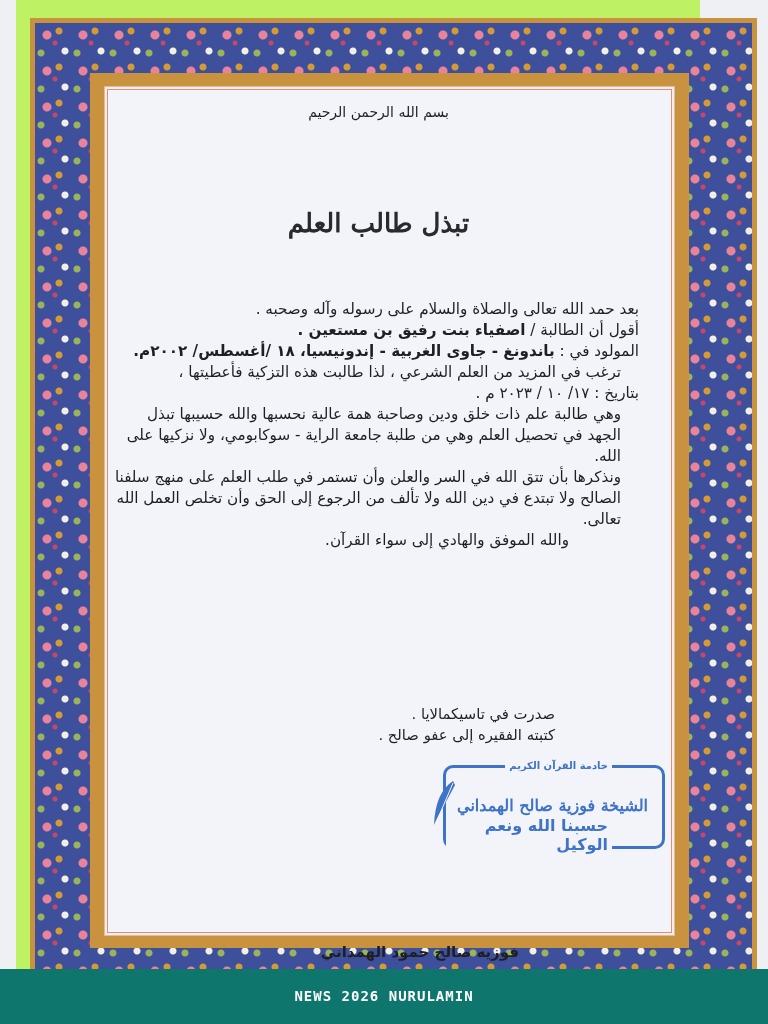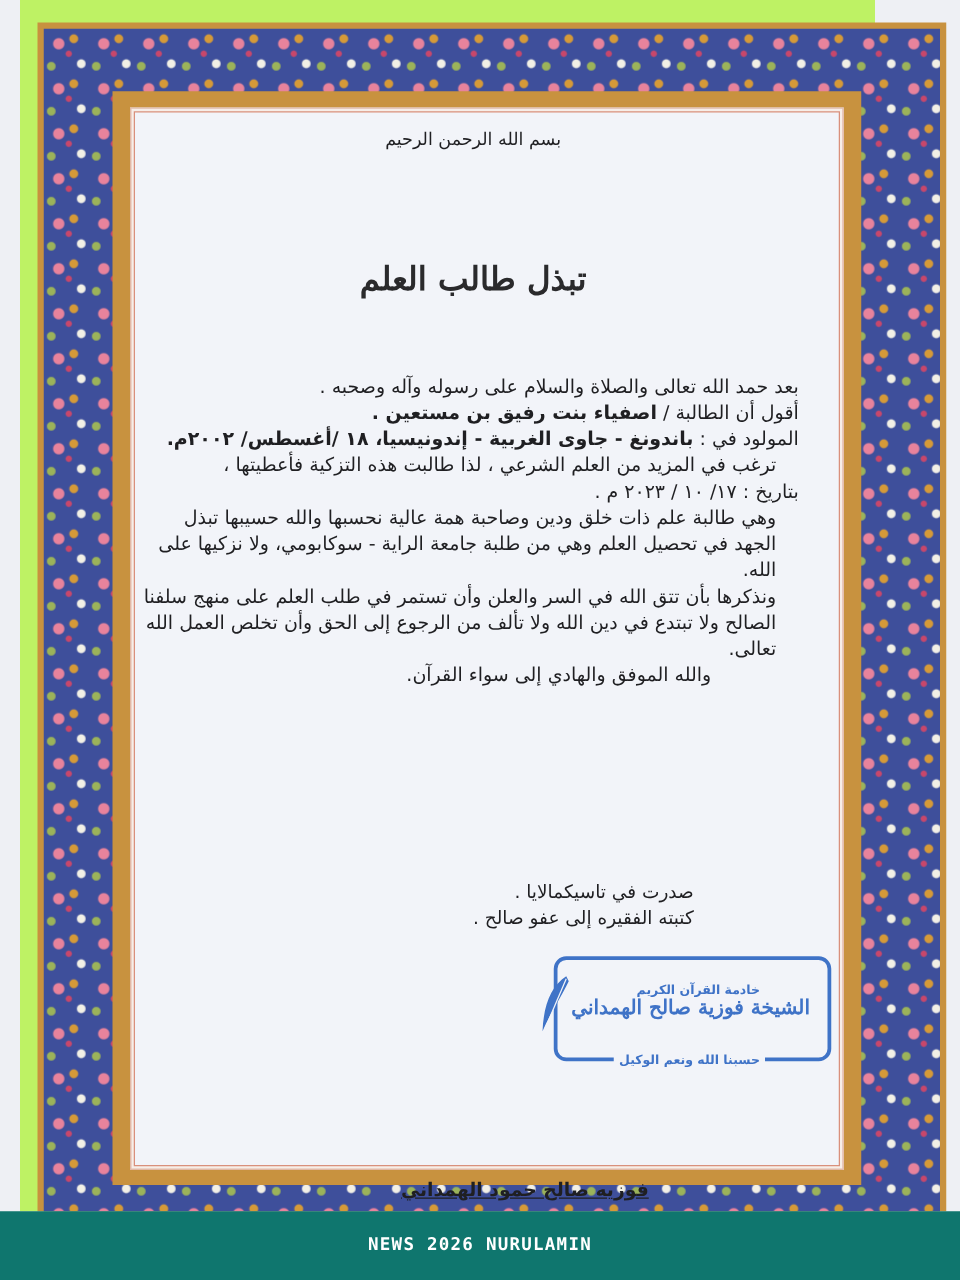--- a/index.html
+++ b/index.html
@@ -68,36 +68,36 @@
   .stamp {
     position:absolute; left:417px; top:763px; width:236px; height:90px;
     direction:rtl;
   }
   .stamp-box {
     position:absolute; left:10px; top:2px; width:222px; height:84px;
     border:3px solid #3f73c7; border-radius:10px; box-sizing:border-box;
   }
   .stamp-top {
     position:absolute; top:-8px; right:50px; background:#f2f4f9; padding:0 4px;
-    color:#3f73c7; font-size:10px; font-weight:bold;margin-top:27px;
+    color:#3f73c7; font-size:10px; font-weight:bold;
   }
   .stamp-name {
     position:absolute; top:28px; right:14px; color:#3f73c7;
     font-family:"DejaVu Serif", serif; font-weight:bold; font-size:16px;
   }
   .stamp-bottom {
     position:absolute; bottom:-8px; right:50px; background:#f2f4f9; padding:0 4px;
-    color:#3f73c7; font-size:10px; font-weight:bold;
+    color:#3f73c7; font-size:16px; font-weight:bold;
   }
   .quill {
     position:absolute; left:-2px; top:16px; width:26px; height:50px;
   }
   .signer {
     position:absolute; top:870px; right:148px; font-weight:bold; font-size:15px;
-    direction:rtl; color:#1f1f22;text-decoration:underline;
+    direction:rtl; color:#1f1f22;
   }
   .footer {
     position:absolute; left:0; top:969px; width:768px; height:55px;
     background:#0f766e; color:#fff; text-align:center;
     font-family:"DejaVu Sans Mono", monospace; font-size:14px; font-weight:bold;
     line-height:55px; letter-spacing:1px;
   }
 </style>
 </head>
 <body>

